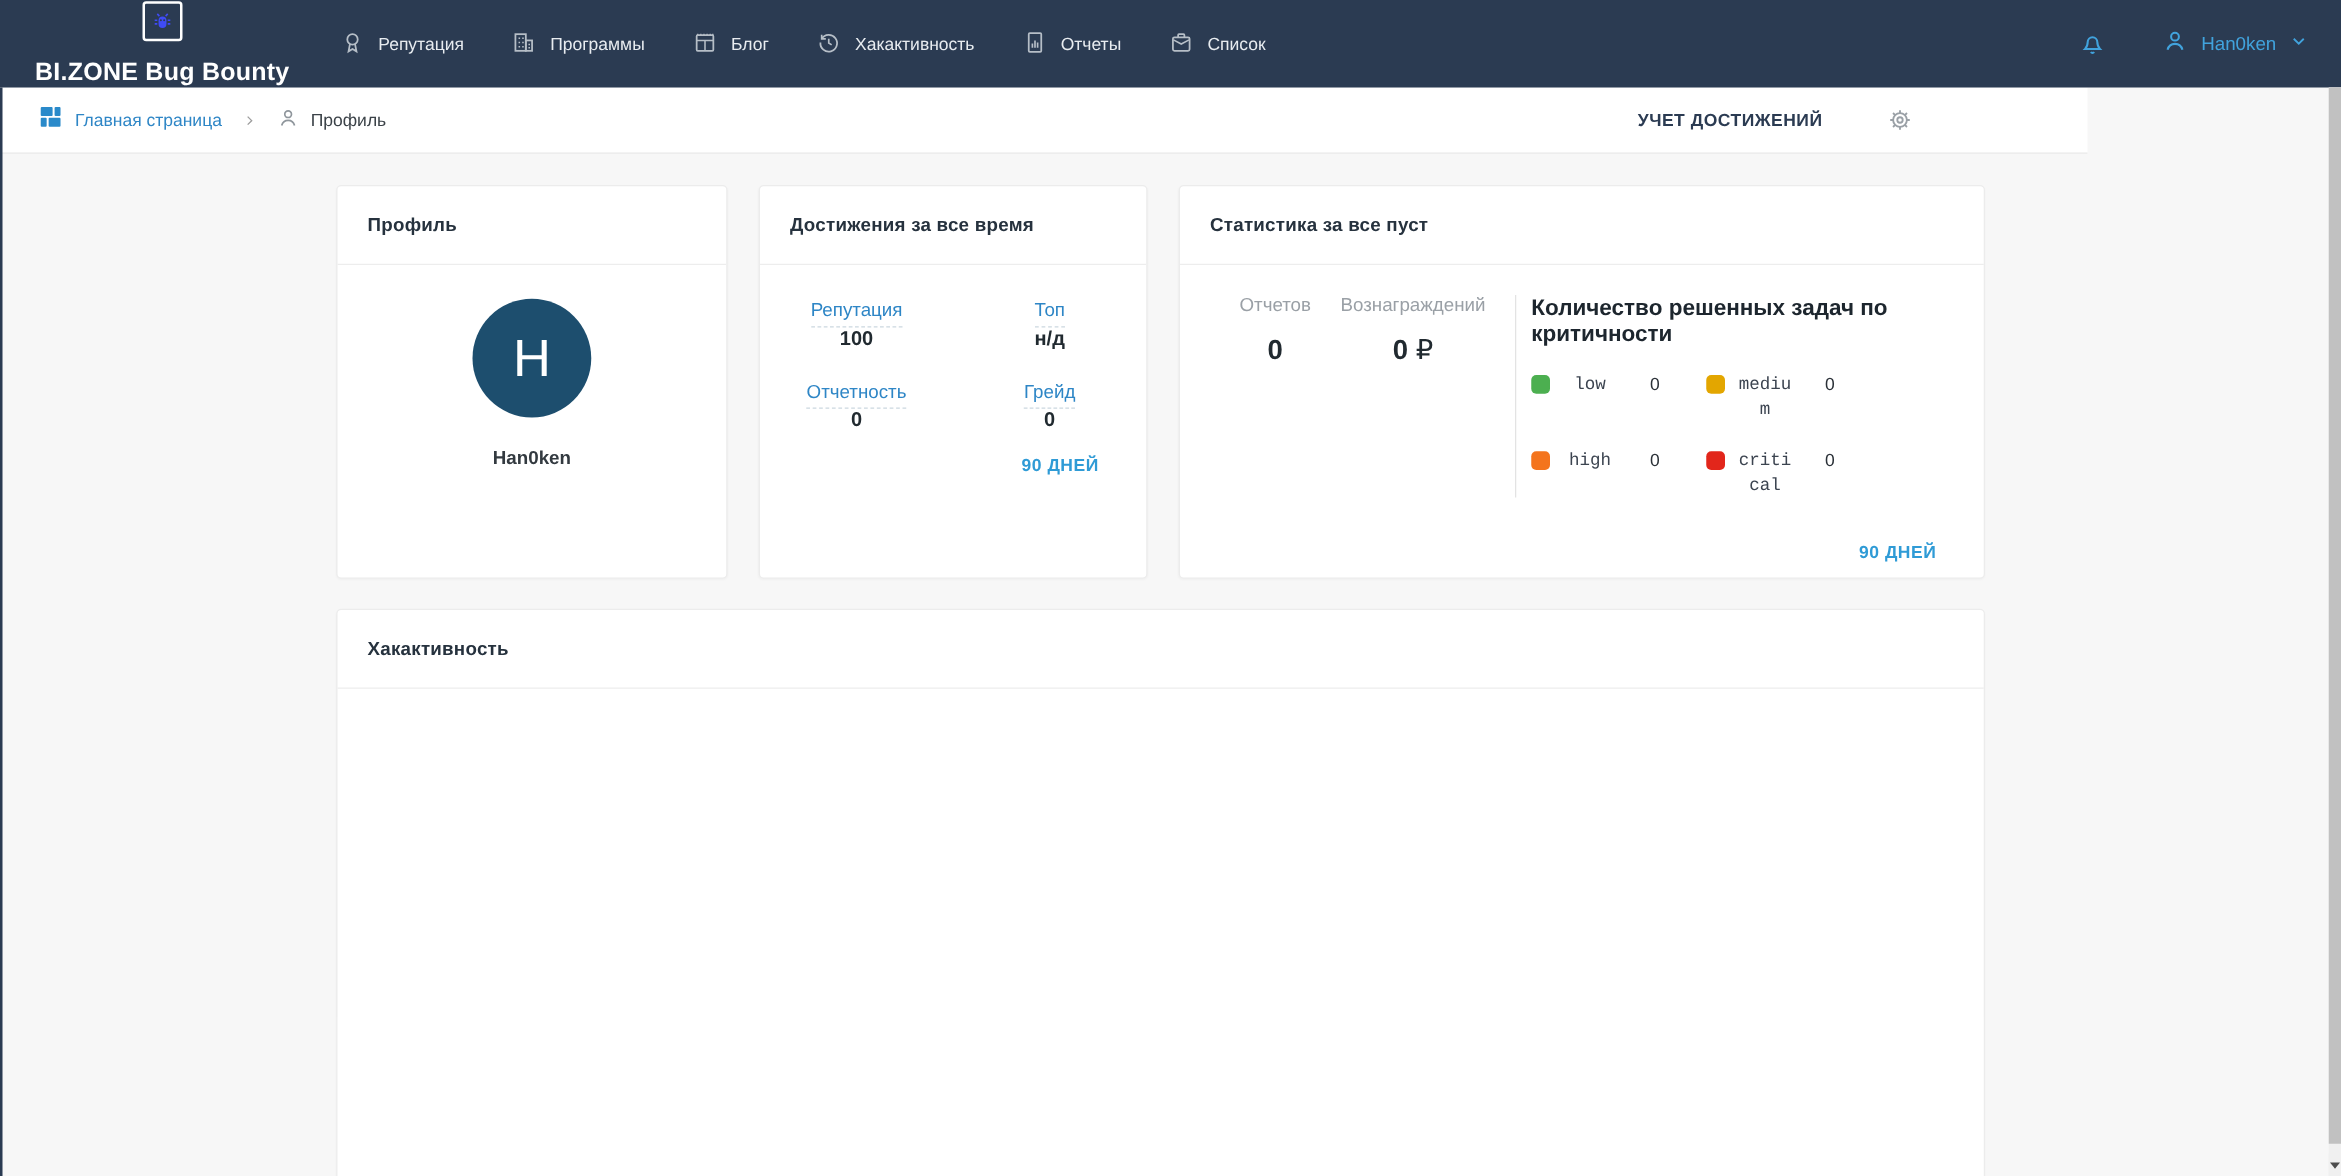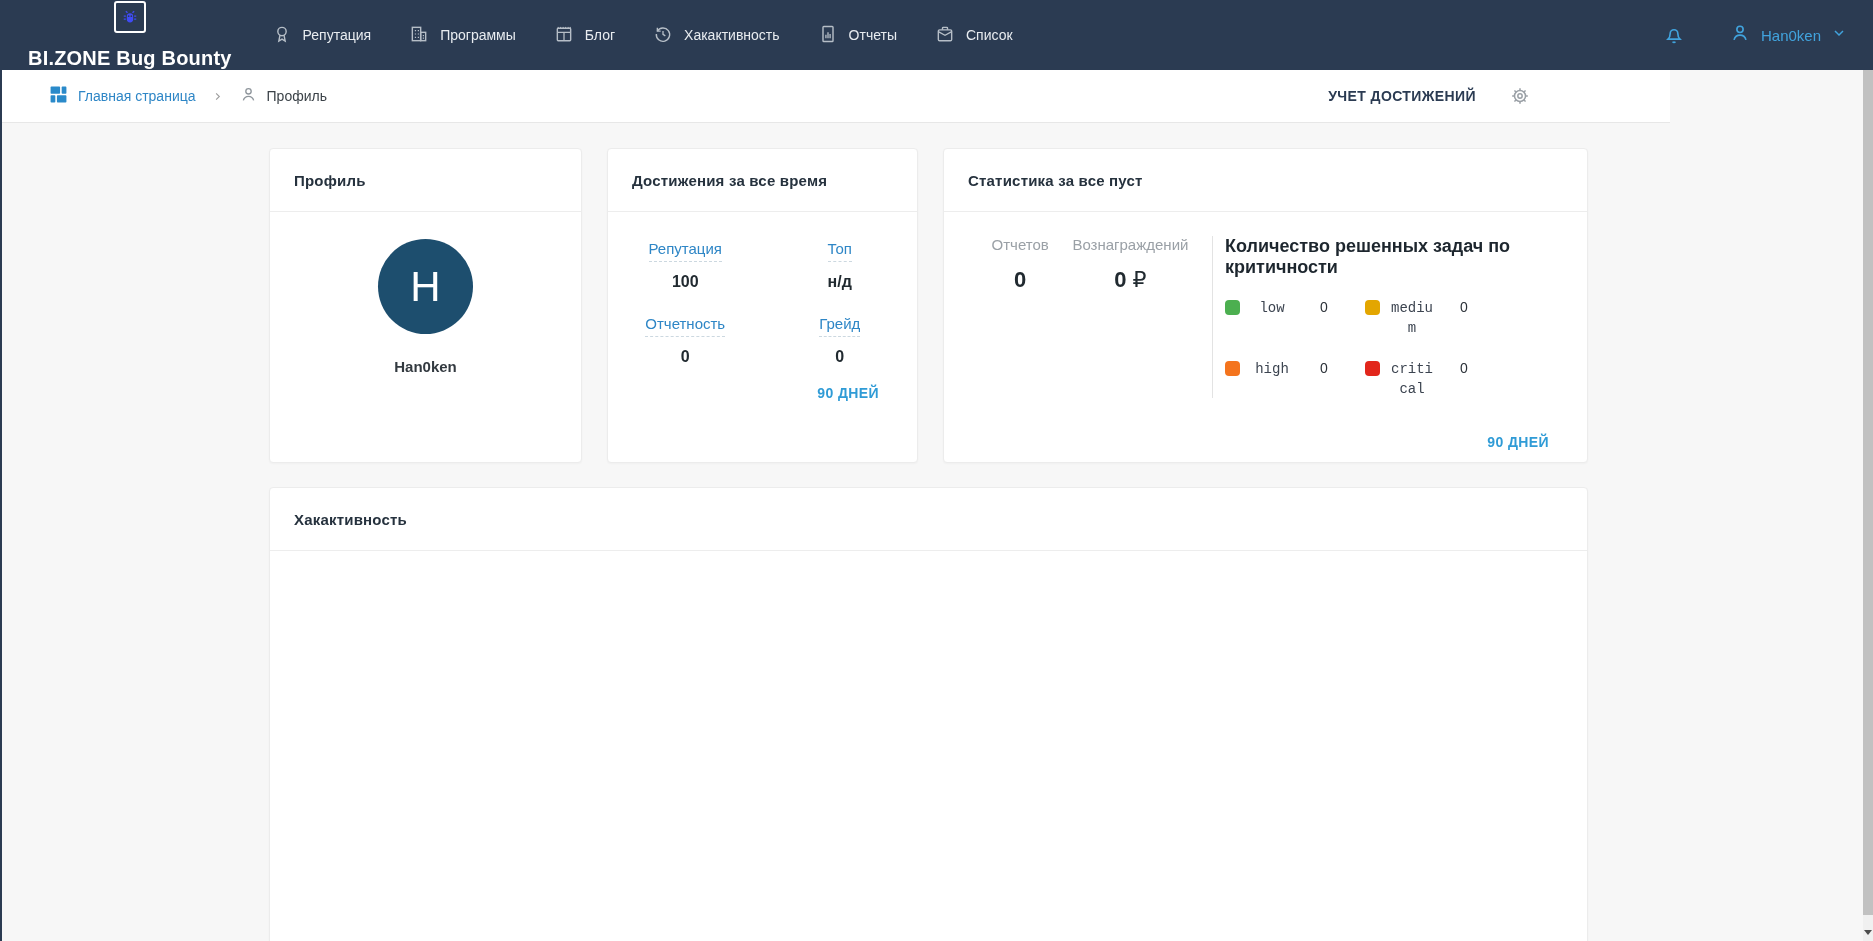--- a/index.html
+++ b/index.html
@@ -19,28 +19,28 @@
               cursor:pointer; text-decoration:none; white-space:nowrap; }
   .nav-item svg { color:#b6bec7; }
   .nav-right { margin-left:auto; display:flex; align-items:center; gap:44px; }
   .bell-btn { display:flex; align-items:center; cursor:pointer; color:#41a3dd; }
   .user-menu { display:flex; align-items:center; gap:10px; cursor:pointer; color:#41a3dd; }
   .user-name { font-size:15px; color:#41a3dd; }
 
   
   .crumb-bar { position:absolute; top:70px; left:0; width:1670px; height:53px; background:#ffffff;
                border-bottom:1px solid #e7e7e7; display:flex; align-items:center;
-               padding:0 140px 0 49px; z-index:20; }
+               padding:0 140px 0 31px; z-index:20; }
   .crumb-left { display:flex; align-items:center; }
   .crumb-home { display:flex; align-items:center; gap:10px; text-decoration:none; cursor:pointer; }
   .crumb-home-label { font-size:14px; color:#2e86c6; }
   .crumb-sep { margin:0 16px; color:#9e9e9e; display:flex; align-items:center; }
   .crumb-current { display:flex; align-items:center; gap:9px; color:#3b4248; font-size:14px; }
   .crumb-current svg { color:#8f969c; }
-  .crumb-right { margin-left:auto; display:flex; align-items:center; gap:34px; }
+  .crumb-right { margin-left:auto; display:flex; align-items:center; gap:52px; }
   .achievements-link { font-size:14px; font-weight:700; color:#2b3b52; letter-spacing:.4px;
                        text-decoration:none; cursor:pointer; }
   .gear-btn { display:flex; align-items:center; cursor:pointer; color:#9aa0a6; }
 
   
   .content { position:absolute; top:148px; left:269px; width:1319px; }
   .cards-row { display:grid; grid-template-columns:313px 311px 1fr; gap:25px; }
   .card { background:#ffffff; border:1px solid #ececec; border-radius:4px;
           box-shadow:0 1px 2px rgba(0,0,0,.03); }
   .card-head { height:63px; display:flex; align-items:center; padding:0 24px;
@@ -53,21 +53,21 @@
   .avatar { width:95px; height:95px; border-radius:50%; display:flex; align-items:center;
             justify-content:center; }
   .avatar-letter { color:#ffffff; font-size:42px; font-weight:400; }
   .profile-name { margin-top:24px; font-size:15px; font-weight:700; color:#333a40; }
 
   
   .ach-grid { display:grid; grid-template-columns:1fr 1fr; row-gap:24px; padding-top:28px; }
   .ach-cell { text-align:center; }
   .ach-label { display:inline-block; font-size:15px; color:#2e86c6; padding-bottom:4px;
                border-bottom:1px dashed #ccd8e0; cursor:help; }
-  .ach-value { margin-top:11px; font-size:16px; font-weight:700; color:#212a30; }
+  .ach-value { margin-top:1px; font-size:16px; font-weight:700; color:#212a30; }
   .ach-period { text-align:right; padding-right:38px; margin-top:18px; }
   .period-link { font-size:14px; font-weight:700; color:#2f9bd6; letter-spacing:.4px;
                  text-decoration:none; cursor:pointer; }
 
   
   .stats-card { position:relative; }
   .stats-body { display:flex; padding:24px 24px 0; }
   .stats-left { width:244px; display:flex; justify-content:space-evenly; flex-shrink:0; }
   .stat-col { text-align:center; }
   .stat-label { font-size:15px; color:#9aa0a6; }

